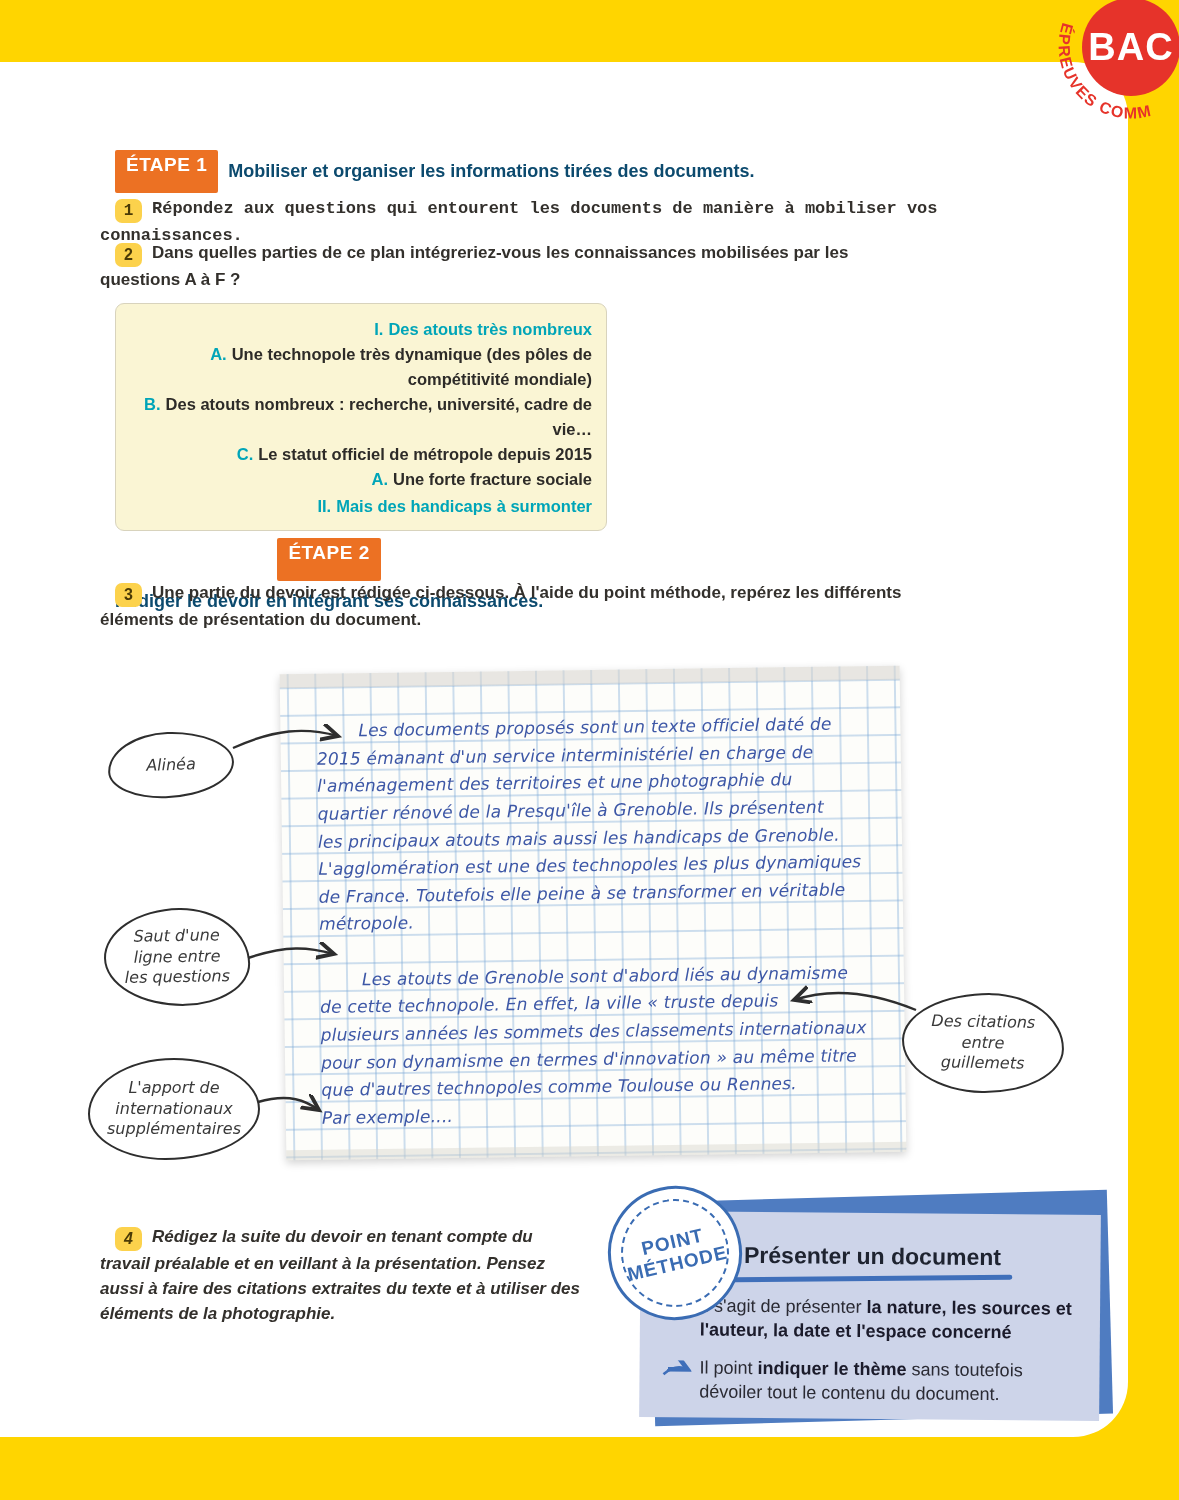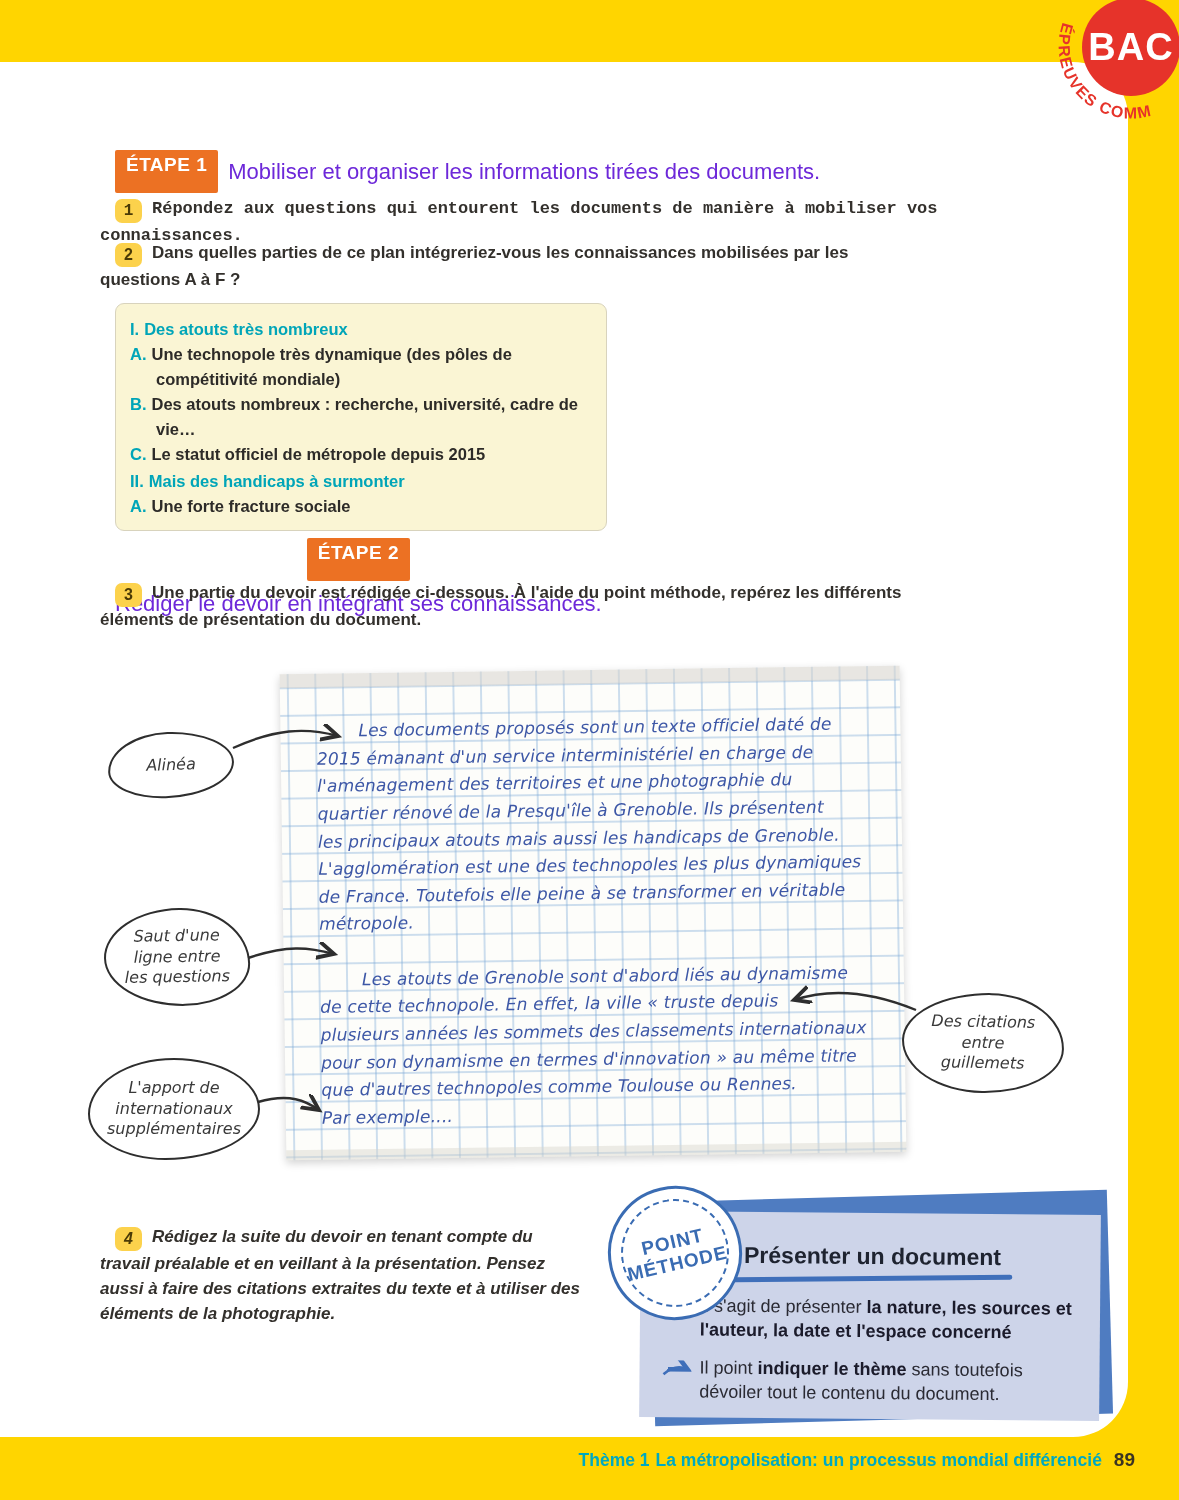--- a/index.html
+++ b/index.html
@@ -8,33 +8,33 @@
   .white-area{position:absolute;left:0;top:62px;width:1128px;height:1375px;background:#ffffff;border-radius:0 55px 55px 0;}
 
   
   .bac-badge{position:absolute;left:979px;top:0;width:200px;height:180px;z-index:6;}
   .bac-label{font-family:"Liberation Sans",sans-serif;font-weight:bold;font-size:38px;fill:#ffffff;letter-spacing:1px;}
   .arc-text{font-family:"Liberation Sans",sans-serif;font-weight:bold;font-size:16px;fill:#e6332a;letter-spacing:1.4px;}
 
   
   .etape{position:absolute;left:115px;display:flex;align-items:center;gap:10px;z-index:2;}
   .etape-badge{background:#ec7123;color:#fff;font-weight:bold;font-size:19px;padding:4px 11px 17px;border-radius:2px;letter-spacing:.5px;white-space:nowrap;}
-  .etape-title{color:#6d28d9;font-weight:normal;font-size:22px;}
+  .etape-title{color:#0c4a6e;font-weight:bold;font-size:18px;}
   .etape1{top:150px;} .etape2{top:538px;flex-direction:column;}
 
   
   .question{position:absolute;left:100px;color:#33302c;font-weight:600;font-size:17px;line-height:25px;z-index:2;}
   .qnum{display:inline-block;background:#fcd24c;color:#4a3a06;font-weight:bold;font-size:16px;width:27px;height:24px;line-height:24px;text-align:center;border-radius:7px;margin:0 10px 0 15px;vertical-align:-2px;}
   .q1{top:196px;width:900px;font-family:Liberation Mono, monospace;}
   .q2{top:240px;width:830px;}
   .q3{top:580px;width:860px;}
   .q4{top:1224px;width:480px;font-style:italic;}
 
   
-  .plan-box{position:absolute;left:115px;top:303px;width:462px;background:#faf5d4;border:1px solid #d8d3bd;border-radius:9px;padding:11px 14px;z-index:2;}
+  .plan-box{position:absolute;left:115px;top:303px;width:462px;background:#faf5d4;border:1px solid #d8d3bd;border-radius:9px;padding:11px 14px;z-index:2;text-align:right;}
   .plan-row{font-size:16.5px;line-height:25px;font-weight:700;color:#2d2b28;padding-left:26px;text-indent:-26px;}
   .plan-row.header{color:#00a5b8;margin-top:2px;}
   .plan-marker{color:#00a5b8;margin-right:5px;}
 
   
   .paper{position:absolute;left:283px;top:670px;width:620px;height:486px;background:#fdfdfa;
     background-image:linear-gradient(to right,rgba(125,170,215,.38) 1.5px,transparent 1.5px),
                      linear-gradient(to bottom,rgba(125,170,215,.38) 1.5px,transparent 1.5px);
     background-size:27.6px 27.6px;background-position:7px 13px;
     box-shadow:0 3px 8px rgba(0,0,0,.18);transform:rotate(-0.8deg);z-index:1;}
@@ -105,23 +105,23 @@
   <div class="plan-box">
 
       <div class="plan-row header"><span class="plan-marker">I.</span><span>Des atouts très nombreux</span></div>
 
       <div class="plan-row item"><span class="plan-marker">A.</span><span>Une technopole très dynamique (des pôles de compétitivité mondiale)</span></div>
 
       <div class="plan-row item"><span class="plan-marker">B.</span><span>Des atouts nombreux : recherche, université, cadre de vie…</span></div>
 
       <div class="plan-row item"><span class="plan-marker">C.</span><span>Le statut officiel de métropole depuis 2015</span></div>
 
+      <div class="plan-row item"><span class="plan-marker">A.</span><span>Une forte fracture sociale</span></div>
+
       <div class="plan-row header"><span class="plan-marker">II.</span><span>Mais des handicaps à surmonter</span></div>
-
-      <div class="plan-row item"><span class="plan-marker">A.</span><span>Une forte fracture sociale</span></div>
 
     </div>
 
   <div class="etape etape2">
     <span class="etape-badge">ÉTAPE 2</span>
     <span class="etape-title">Rédiger le devoir en intégrant ses connaissances.</span>
   </div>
 
   <div class="question q3">
     <span class="qnum">3</span><span>Une partie du devoir est rédigée ci-dessous. À l'aide du point méthode, repérez les différents éléments de présentation du document.</span>
@@ -214,16 +214,13 @@
       </div>
   </div>
 
   <div class="stamp">
     <div class="stamp-inner">
       <div>POINT</div>
       <div>MÉTHODE</div>
     </div>
   </div>
 
-  <div class="footer">
-    <span class="f-label">Thème 1</span><span class="f-title">La métropolisation: un processus mondial différencié</span><span class="f-page">89</span>
-  </div>
 </div>
 
 </body></html>

